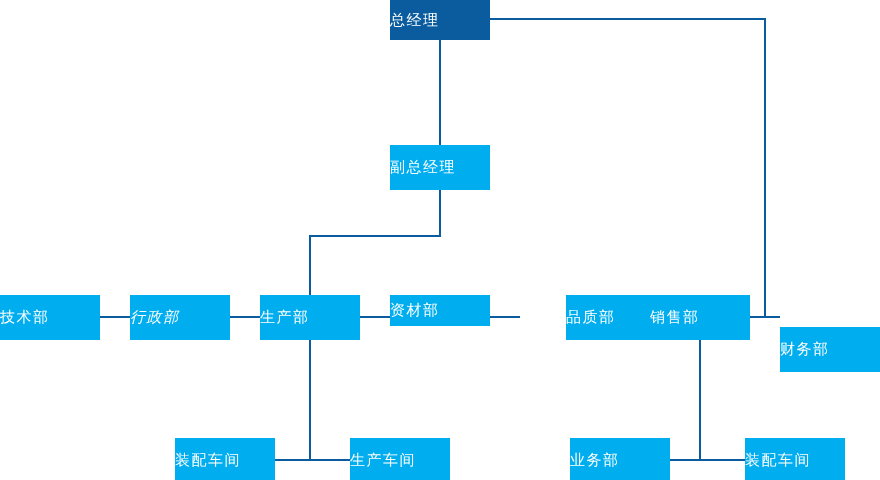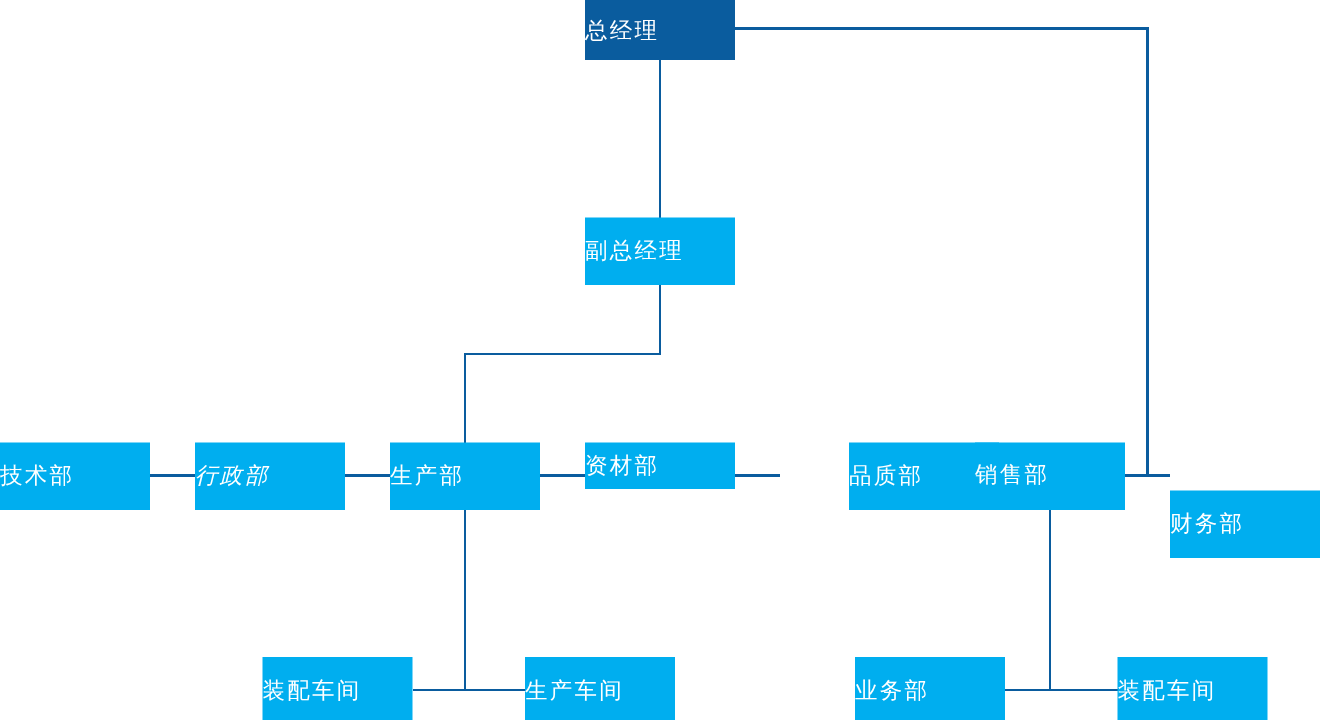--- a/index.html
+++ b/index.html
@@ -82,21 +82,21 @@
       </div>
       <div class="node level-dept" style="left: 260px; top: 295px; width: 100px; height: 45px;">
         <span>生产部</span>
       </div>
       <div class="node level-dept" style="left: 390px; top: 295px; width: 100px; height: 31px;">
         <span>资材部</span>
       </div>
       <div class="node level-dept" style="left: 540px; top: 295px; width: 100px; height: 45px; margin-left: 26px;">
         <span>品质部</span>
       </div>
-      <div class="node level-dept" style="left: 650px; top: 295px; width: 100px; height: 45px; font-family: Liberation Serif, serif;">
+      <div class="node level-dept" style="left: 650px; top: 295px; width: 100px; height: 45px;">
         <span>销售部</span>
       </div>
       <div class="node level-dept" style="left: 780px; top: 295px; width: 100px; height: 45px; margin-top: 32px;">
         <span>财务部</span>
       </div>
       <div class="node level-unit" style="left: 175px; top: 438px; width: 100px; height: 44px;">
         <span>装配车间</span>
       </div>
       <div class="node level-unit" style="left: 350px; top: 438px; width: 100px; height: 44px;">
         <span>生产车间</span>

